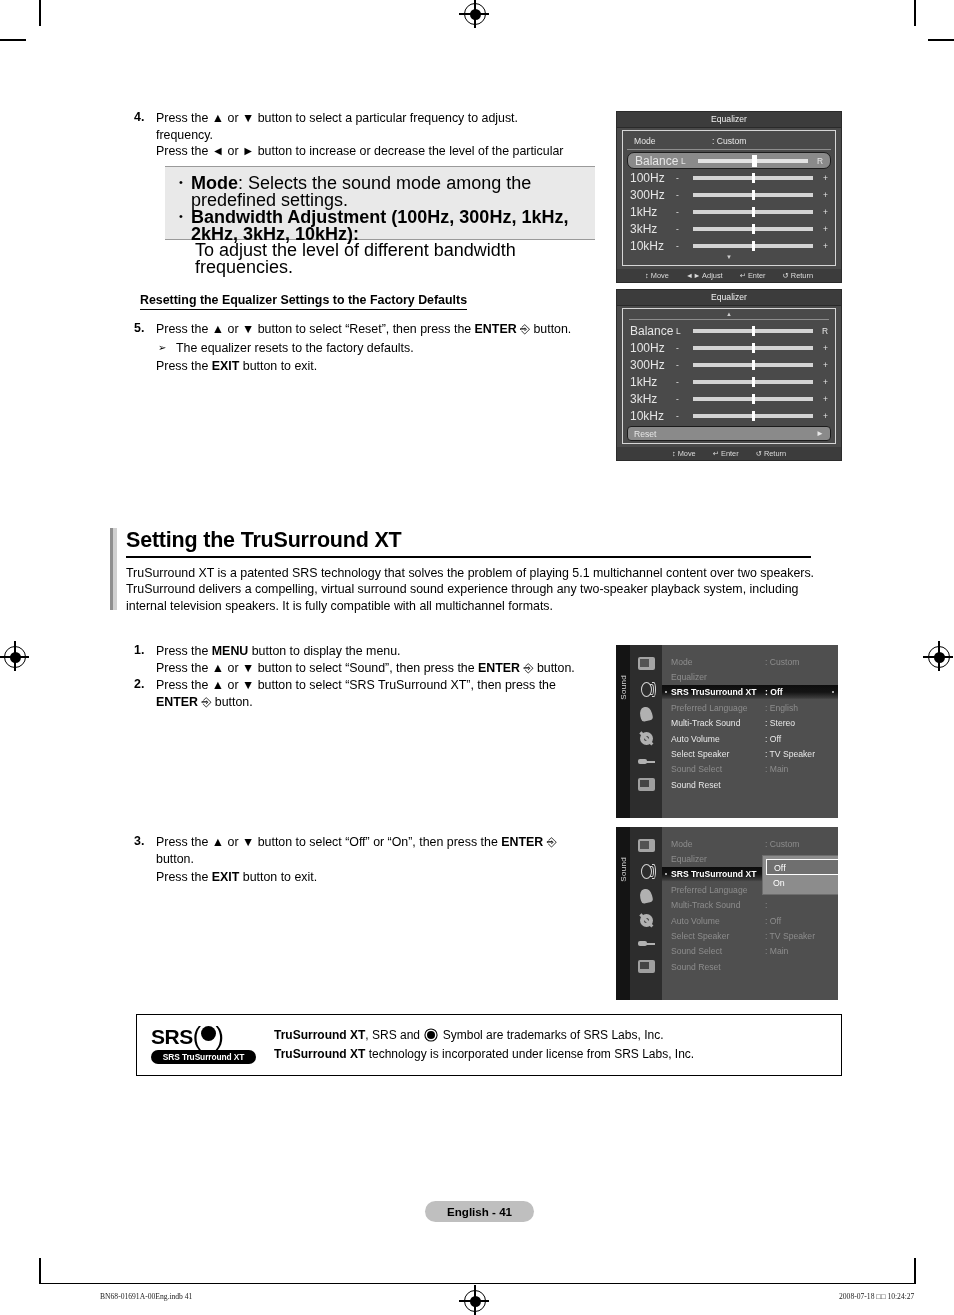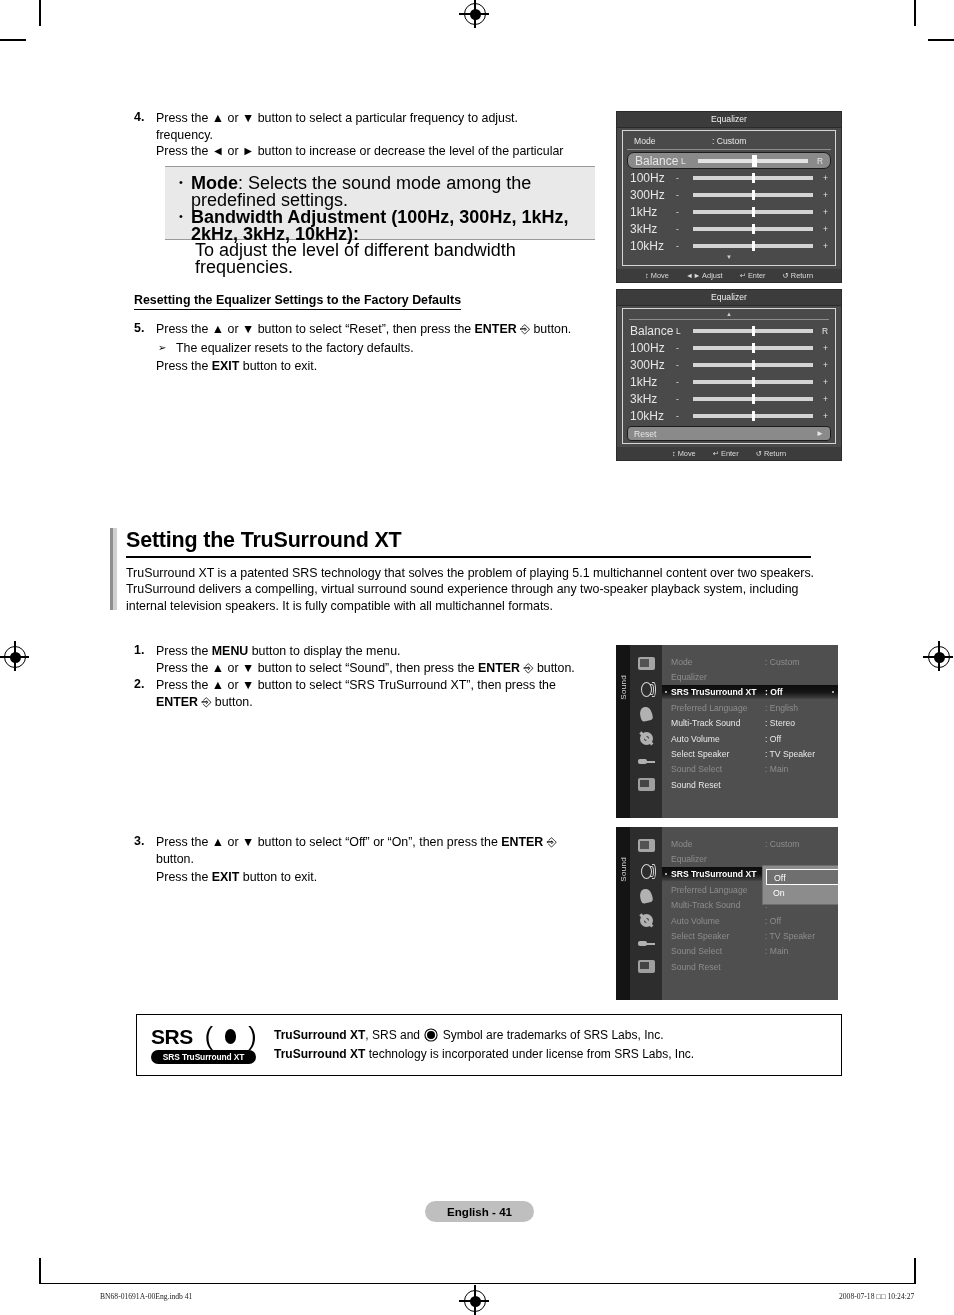--- a/index.html
+++ b/index.html
@@ -211,22 +211,22 @@
   }
   .dd-item.on-sel { border:1.3px solid #ffffff; background:#6f6f6f; }
 
   
   .srsbox {
     position:absolute; border:1.4px solid #000; box-sizing:border-box;
     display:flex; align-items:center; padding:10px 14px;
   }
   .srs-logo { width:105px; flex:none; }
   .srs-top {
-    display:flex; align-items:center; font-weight:bold; font-size:21px;
-    letter-spacing:-0.5px; line-height:21px;gap:12px;
+    display:flex; align-items:flex-start; font-weight:bold; font-size:21px;
+    letter-spacing:-0.5px; line-height:21px;
   }
   .srs-top .paren { font-size:25px; font-weight:normal; line-height:21px; }
   .srs-top .circ {
     width:15px; height:15px; border-radius:50%; background:#000;
     display:inline-block; margin:0 0px;
   }
   .srs-bot {
     margin-top:3px; background:#000; color:#fff; border-radius:9px;
     font-size:8.4px; font-weight:bold; text-align:center;
     padding:2px 6px; letter-spacing:-0.1px;
@@ -370,21 +370,21 @@
     </div>
 
     <div class="osd-hints">
       <span>↕ Move</span>
       <span>◄► Adjust</span>
       <span>↵ Enter</span>
       <span>↺ Return</span>
     </div>
   </div>
 
-  <div class="subhead" style="left:134px; top:293px;">Resetting the Equalizer Settings to the Factory Defaults</div>
+  <div class="subhead" style="left:140px; top:293px;">Resetting the Equalizer Settings to the Factory Defaults</div>
 
   <div class="step" style="left:134px; top:321px; width:470px;">
     <div class="num">5.</div>
     <div class="txt">
       <div>
         <span>Press the ▲ or ▼ button to select “Reset”, then press the </span><b>ENTER</b><span> ⎆</span><span> button.</span>
       </div>
       <div style="display:flex; padding-left:2px; margin-top:2px;">
         <span style="width:18px; font-size:10px;">➢</span>
         <span>The equalizer resets to the factory defaults.</span>
@@ -613,21 +613,21 @@
       </div>
       <div class="mrow dim">
         <span class="mlbl">Sound Select</span>
         <span class="mval">: Main</span>
       </div>
       <div class="mrow dim">
         <span class="mlbl">Sound Reset</span>
         <span class="mval"></span>
       </div>
 
-      <div class="dropdown" style="left:100px; top:38px;">
+      <div class="dropdown" style="left:100px; top:28px;">
         <div class="dd-item on-sel">Off</div>
         <div class="dd-item">On</div>
       </div>
     </div>
   </div>
 
   <div class="srsbox" style="left:136px; top:1014px; width:706px; height:62px;">
     <div class="srs-logo">
       <div class="srs-top">
         <span>SRS</span>

